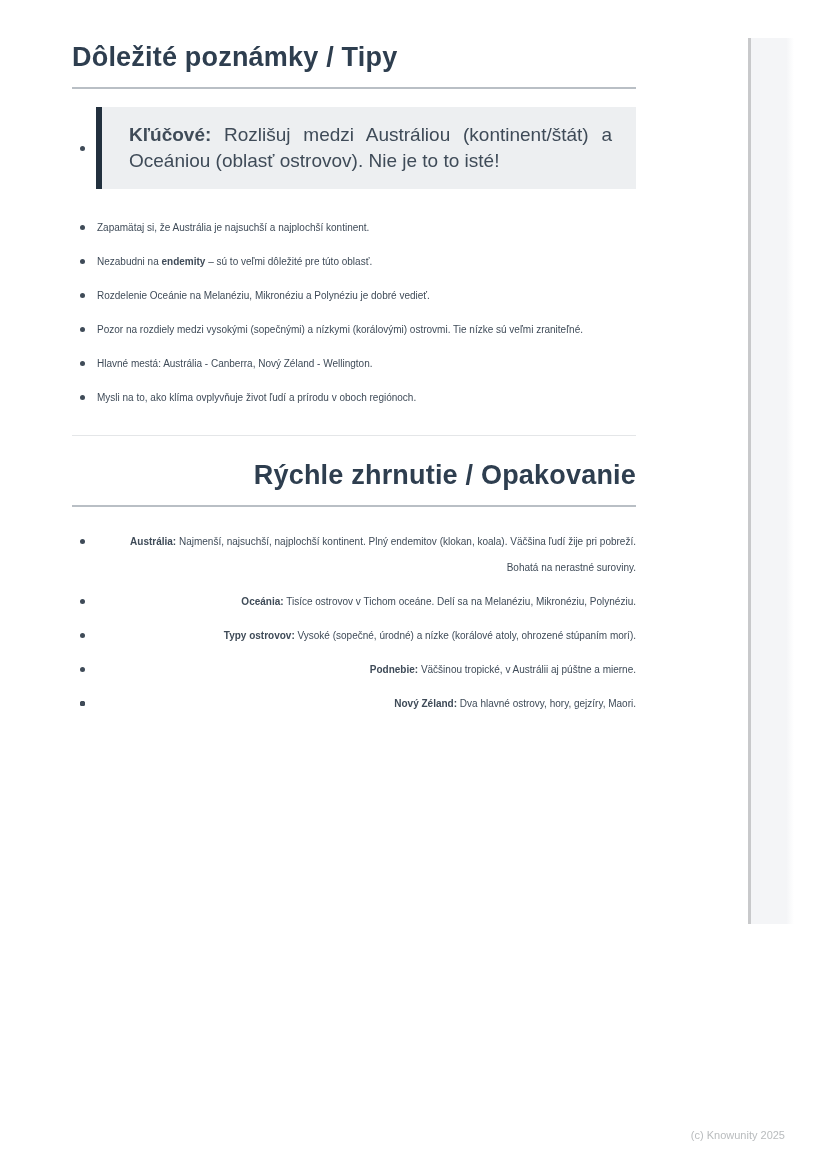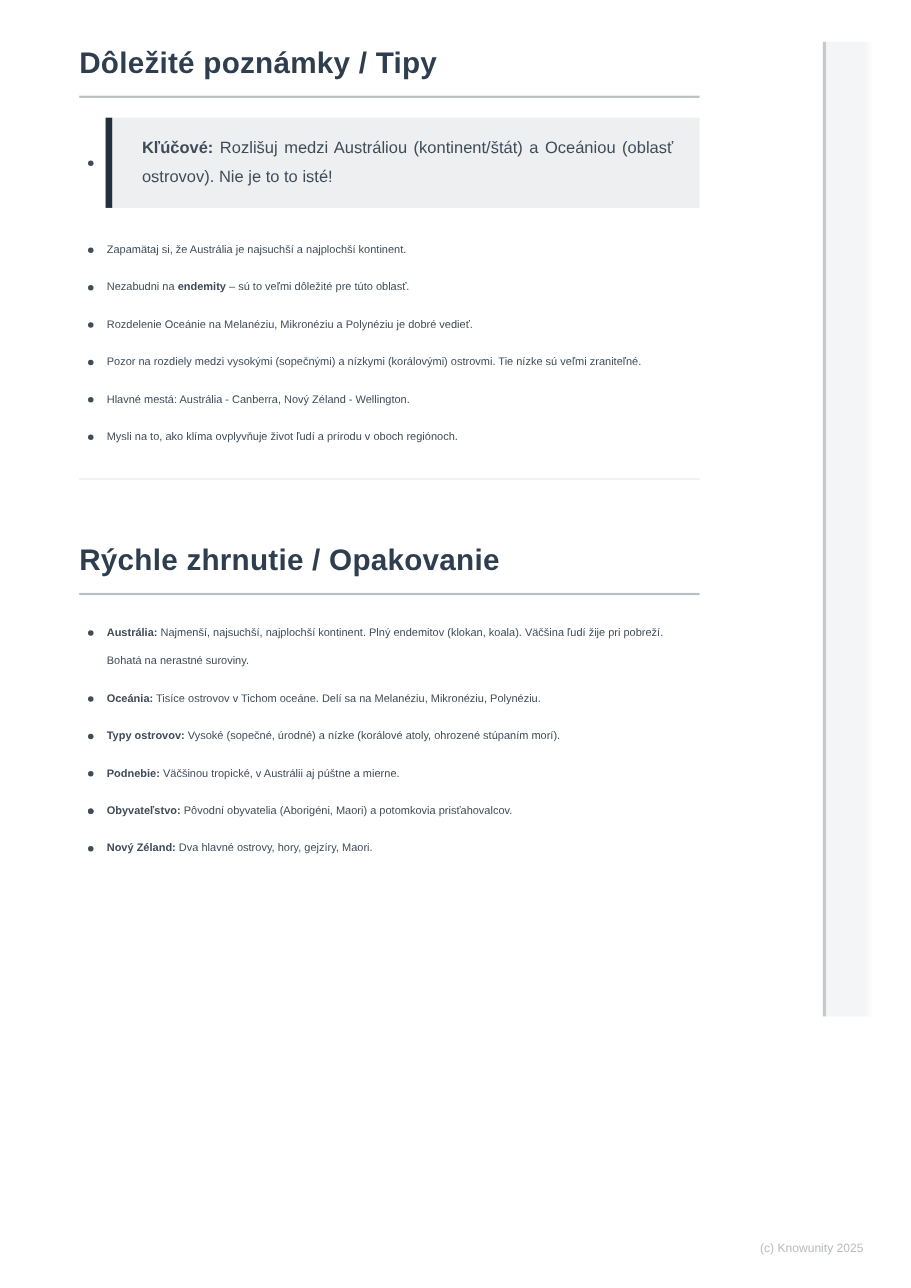--- a/index.html
+++ b/index.html
@@ -48,21 +48,21 @@
     border-radius:50%;
     background:var(--body-text);
     margin-left:8px;
     margin-right:11px;
   }
   .callout{
     flex:1 1 auto;
     background:var(--callout-background);
     border-left:6px solid var(--callout-bar);
     padding:15px 24px 15px 27px;
-    font-size:15px;
+    font-size:19px;
     line-height:26px;
     text-align:justify;
   }
   ul.bullet-list{
     list-style:none;
     margin-top:26px;
   }
   ul.bullet-list li{
     position:relative;
     padding-left:25px;
@@ -75,21 +75,21 @@
     left:8px;top:10px;
     width:5px;height:5px;
     border-radius:50%;
     background:var(--body-text);
   }
   hr.section-divider{
     border:none;
     border-top:1px solid var(--section-divider);
     margin:24px 0 0 0;
   }
-  .section-summary{margin-top:56px;}
+  .section-summary{margin-top:22px;text-align:right;}
   .section-summary ul.bullet-list{margin-top:22px;}
   strong{font-weight:bold;}
   .right-gutter{
     position:absolute;
     left:748px;top:38px;
     width:46px;height:886px;
     border-left:3px solid var(--gutter-edge);
     background:linear-gradient(to right,var(--gutter-background) 0%,var(--gutter-background) 82%,#ffffff 100%);
   }
   .footer-credit{
@@ -129,21 +129,21 @@
     <hr class="section-divider">
 
     <section class="section-summary">
       <h1 class="section-title">Rýchle zhrnutie / Opakovanie</h1>
       <ul class="bullet-list">
           <li><span class="dot"></span><span><strong>Austrália:</strong><span> Najmenší, najsuchší, najplochší kontinent. Plný endemitov (klokan, koala). Väčšina ľudí žije pri pobreží. Bohatá na nerastné suroviny.</span></span></li>
           <li><span class="dot"></span><span><strong>Oceánia:</strong><span> Tisíce ostrovov v Tichom oceáne. Delí sa na Melanéziu, Mikronéziu, Polynéziu.</span></span></li>
           <li><span class="dot"></span><span><strong>Typy ostrovov:</strong><span> Vysoké (sopečné, úrodné) a nízke (korálové atoly, ohrozené stúpaním morí).</span></span></li>
           <li><span class="dot"></span><span><strong>Podnebie:</strong><span> Väčšinou tropické, v Austrálii aj púštne a mierne.</span></span></li>
           <li><span class="dot"></span></li>
-          <li><span class="dot"></span><span><strong>Obyvateľstvo:</strong><span> Pôvodní obyvatelia (Aborigéni, Maori) a potomkovia prisťahovalcov.</span></span></li>
+          <li><span class="dot"></span></li>
           <li><span class="dot"></span><span><strong>Nový Zéland:</strong><span> Dva hlavné ostrovy, hory, gejzíry, Maori.</span></span></li>
         </ul>
     </section>
 
   </div>
 
   <div class="right-gutter"></div>
 
   <div class="footer-credit">(c) Knowunity 2025</div>
 

